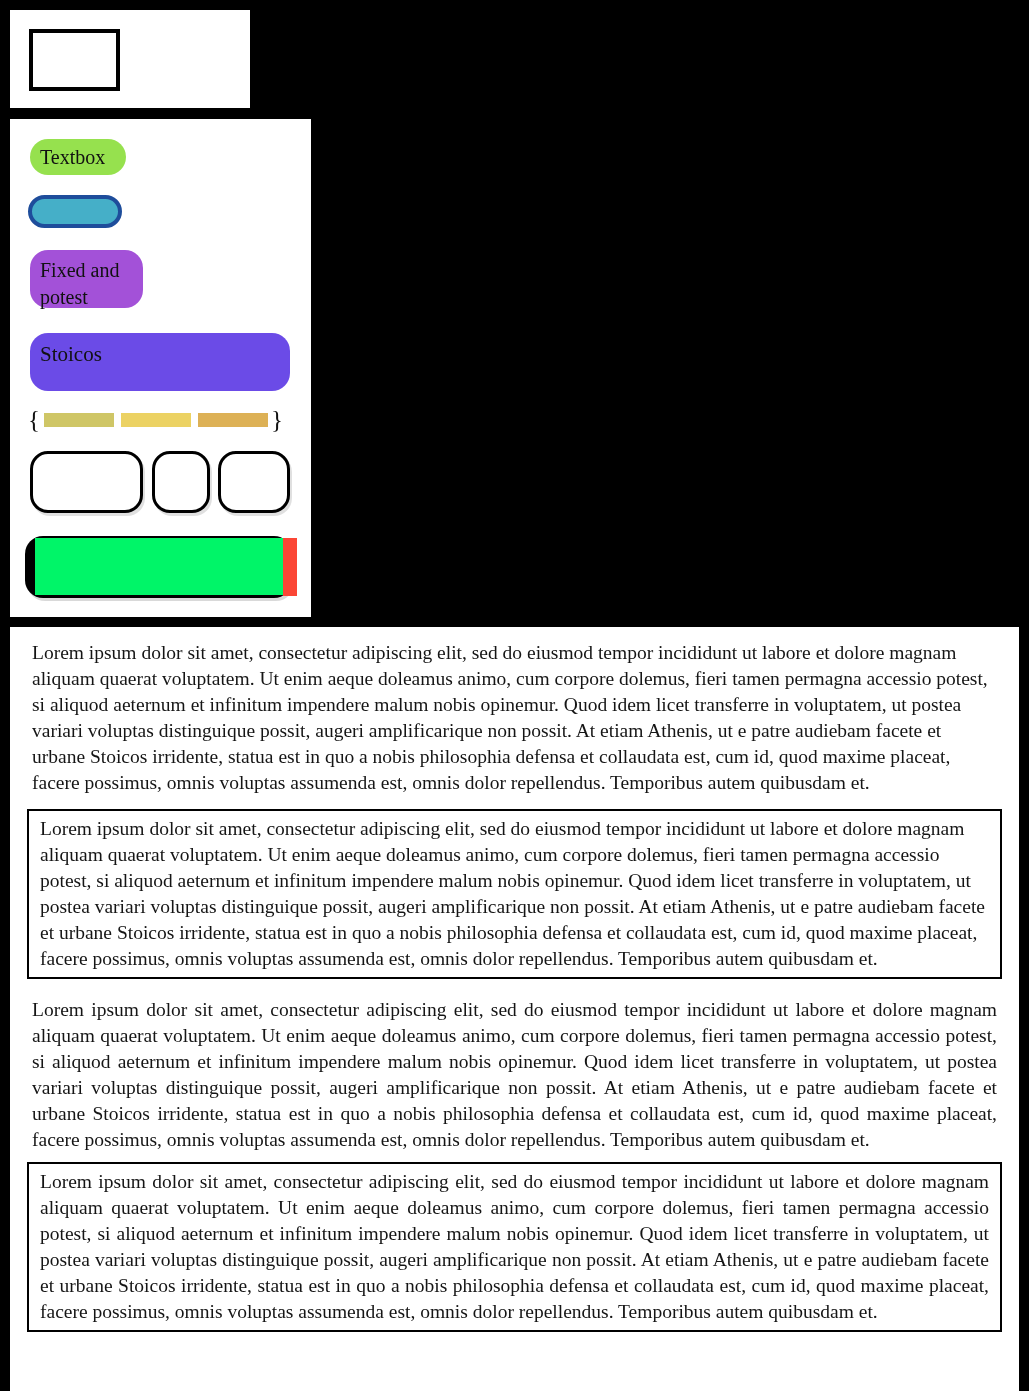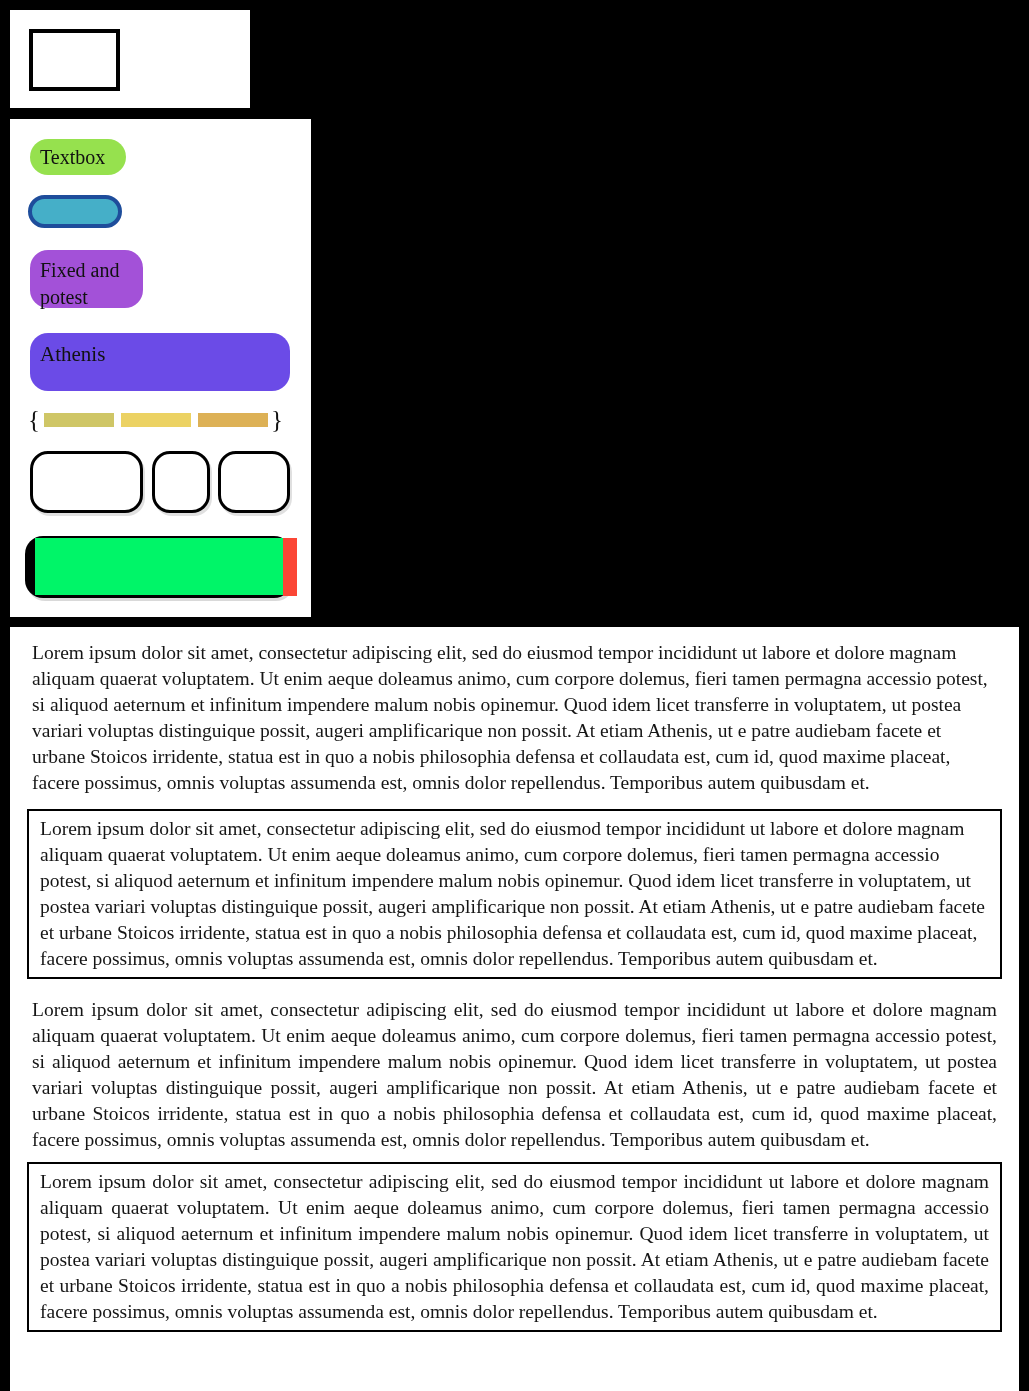--- a/index.html
+++ b/index.html
@@ -97,21 +97,21 @@
 </div>
 
 <div id="panel-widgets" class="panel">
 
   <div class="textbox" style="background-color: rgb(150, 225, 78);">Textbox</div>
 
   <div class="teal-box" style="background-color: rgb(69, 175, 200); border-color: rgb(30, 77, 155);"></div>
 
   <div class="fixed-box" style="background-color: rgb(163, 81, 216);">Fixed and potest</div>
 
-  <div class="topleft-box" style="background-color: rgb(107, 75, 231);">Athenis</div>
+  <div class="topleft-box" style="background-color: rgb(107, 75, 231);">Stoicos</div>
 
   <div class="brace-row">
     <span class="brace">{</span>
     <span class="swatch" style="background-color: rgb(207, 198, 102);"></span>
     <span class="swatch" style="background-color: rgb(236, 210, 99);"></span>
     <span class="swatch" style="background-color: rgb(221, 177, 86);"></span>
     <span class="brace">}</span>
   </div>
 
   <div class="rounded-box rounded-1"></div>

